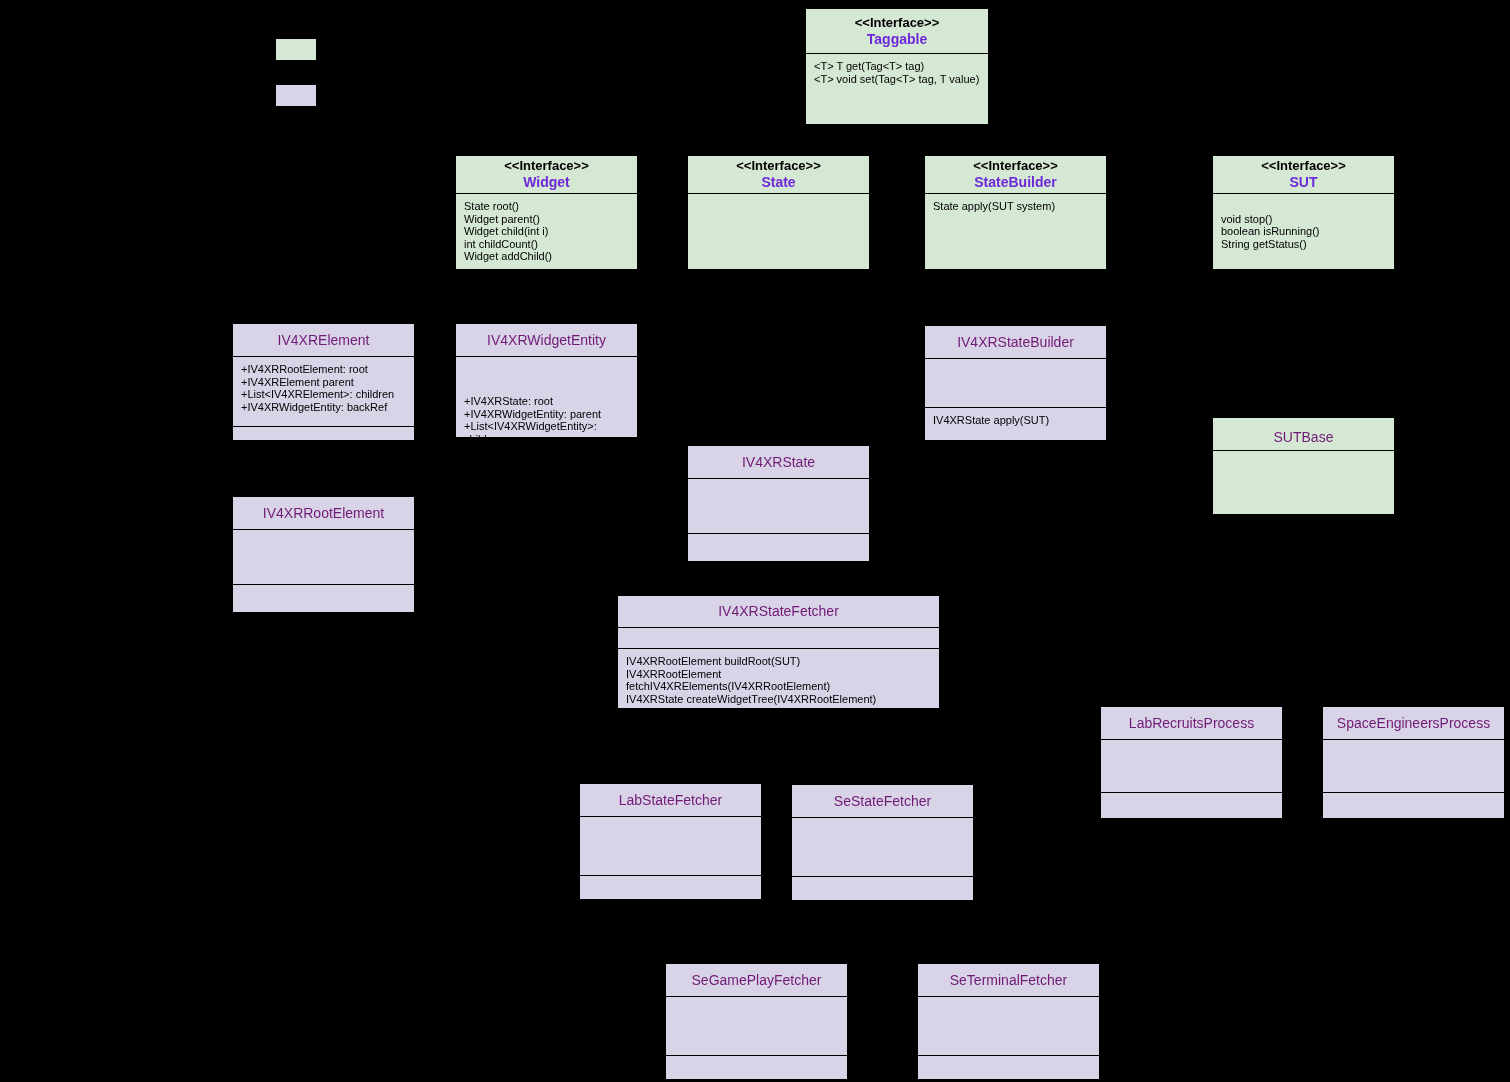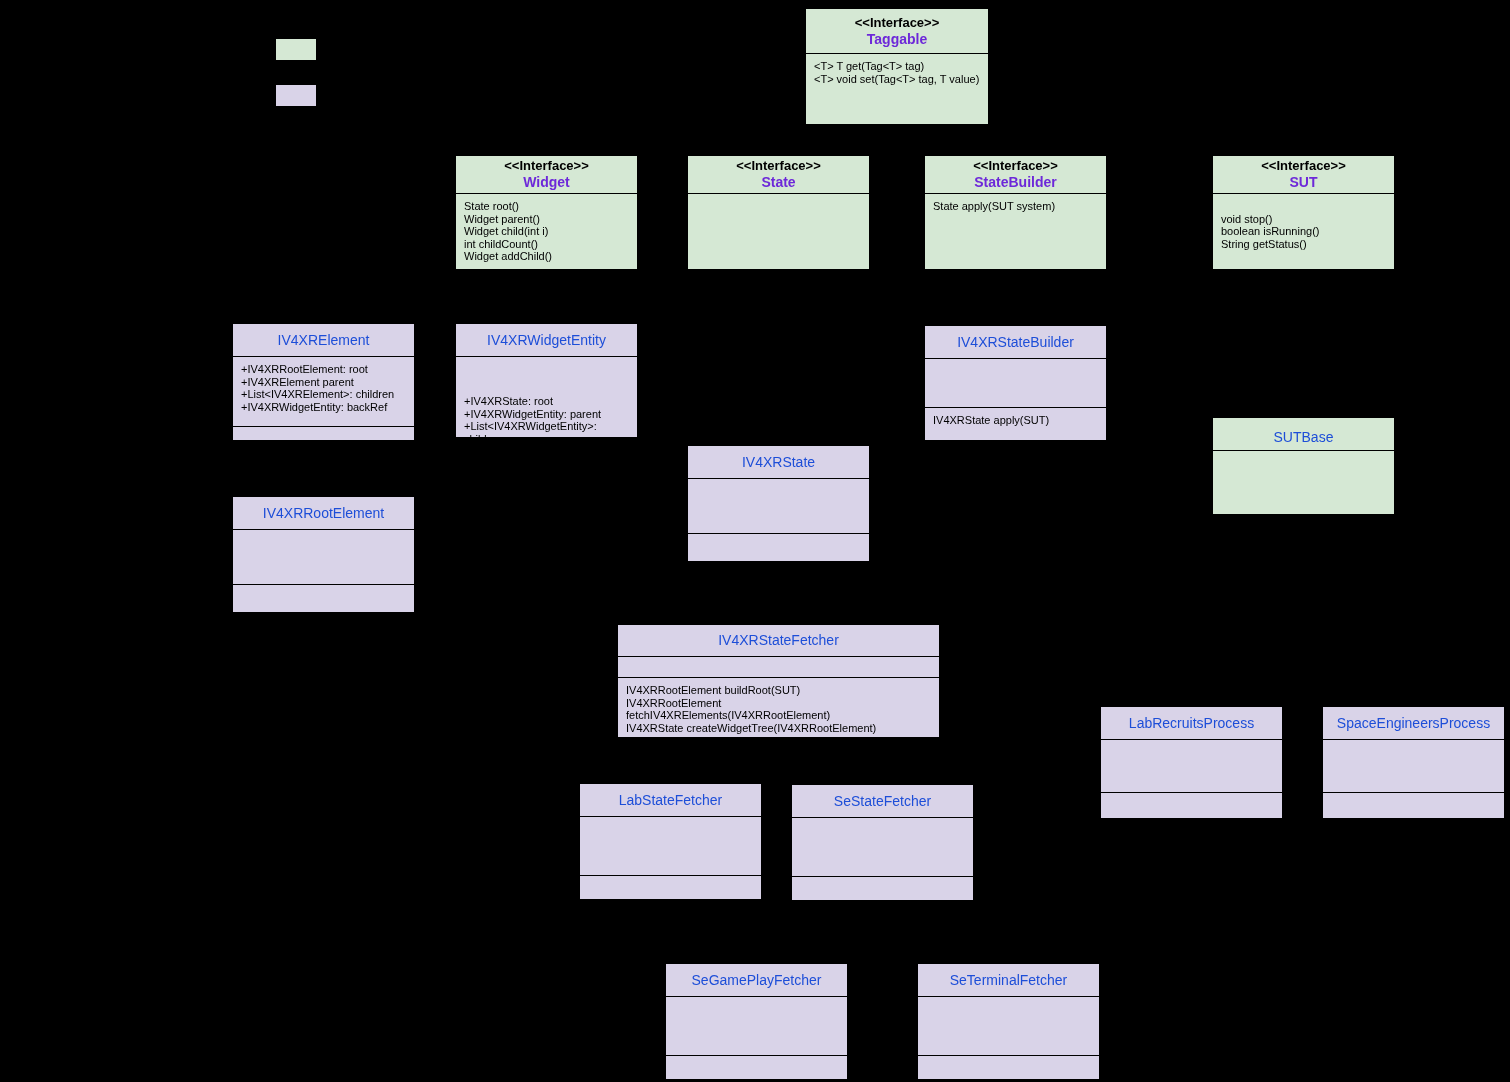--- a/index.html
+++ b/index.html
@@ -58,21 +58,21 @@
   }
   .cls-name-bold {
     font-size: 14px;
     font-weight: bold;
     color: #6d28d9;
     line-height: 17px;
   }
   .cls-name {
     font-size: 14px;
     font-weight: normal;
-    color: #1d4ed8;
+    color: #701a75;
     line-height: 17px;
   }
   .member-list {
     margin: 0;
     padding: 0;
     list-style: none;
   }
   .member-list li {
     font-size: 11px;
     line-height: 12.5px;
@@ -210,21 +210,21 @@
       <div class="compartment body" style="flex: 0 0 55px; height: 55px;"></div>
       <div class="compartment ops flexfill"></div>
     </div>
     <div class="uml-box purple" style="left: 687px; top: 445px; width: 183px; height: 117px;">
       <div class="compartment header" style="height: 33px; flex: 0 0 33px;">
         <div class="cls-name">IV4XRState</div>
       </div>
       <div class="compartment body" style="flex: 0 0 55px; height: 55px;"></div>
       <div class="compartment ops flexfill"></div>
     </div>
-    <div class="uml-box purple" style="left: 617px; top: 624px; width: 323px; height: 114px;">
+    <div class="uml-box purple" style="left: 617px; top: 595px; width: 323px; height: 114px;">
       <div class="compartment header" style="height: 32px; flex: 0 0 32px;">
         <div class="cls-name">IV4XRStateFetcher</div>
       </div>
       <div class="compartment body" style="flex: 0 0 21px; height: 21px;"></div>
       <div class="compartment ops flexfill">
         <ul class="member-list">
           <li>IV4XRRootElement buildRoot(SUT)</li>
           <li>IV4XRRootElement</li>
           <li>fetchIV4XRElements(IV4XRRootElement)</li>
           <li>IV4XRState createWidgetTree(IV4XRRootElement)</li>

